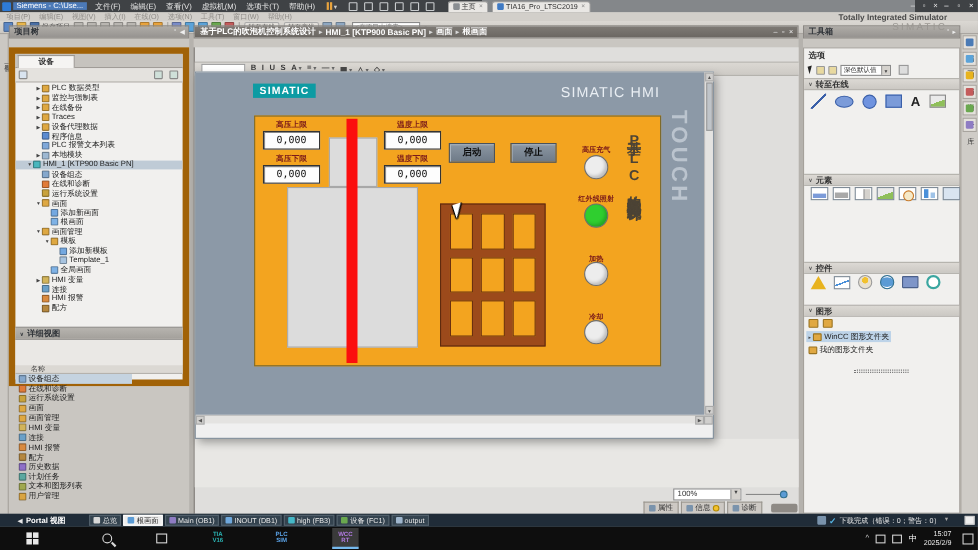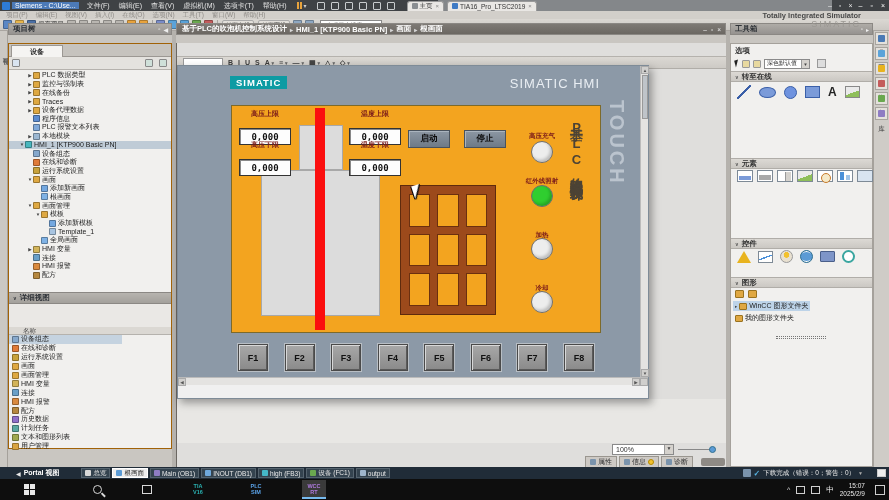--- a/index.html
+++ b/index.html
@@ -55,21 +55,21 @@
   #crumbBar .sep{color:#D8D8D8;margin:0 3px;font-size:6px;}
   #crumbBar .part{white-space:nowrap;}
   #crumbBar .wctl{margin-left:auto;margin-right:4px;display:flex;gap:4px;font-weight:normal;font-size:6.5px;color:#EEE;}
   #tbxHeader{left:730px;width:143px;padding-left:4px;}
 
   
   .left-rail{position:absolute;left:0;top:31px;width:8px;height:436px;background:#CBC8C3;border-right:1px solid #A5A19B;z-index:4;}
   .left-rail span{writing-mode:vertical-rl;text-orientation:upright;font-size:6.5px;color:#555;margin-top:22px;margin-left:1px;display:inline-block;}
 
   
-  .pt-panel{position:absolute;left:8px;top:43px;width:164px;height:406px;background:var(--panel);border:1px solid #a16207;z-index:4;}
+  .pt-panel{position:absolute;left:8px;top:43px;width:164px;height:308px;background:var(--panel);border:6px solid #a16207;z-index:4;}
   .pt-tabs{position:absolute;left:0;top:0;width:100%;height:13px;background:#C6C3BE;border-bottom:1px solid #9C9893;}
   .pt-tab{position:absolute;left:2px;top:1px;width:52px;height:12px;background:#F5F4F2;border:1px solid #9C9893;border-bottom:none;font-size:7px;font-weight:bold;color:#333;text-align:center;line-height:12px;}
   .pt-mini{position:absolute;left:0;top:13px;width:100%;height:13px;background:#E4E2DE;border-bottom:1px solid #B5B2AD;display:flex;align-items:center;}
   .pt-mini b{width:8px;height:8px;border:1px solid #888;border-radius:1px;background:#D9E4F0;margin-left:3px;}
   .pt-mini .right{margin-left:auto;display:flex;gap:3px;margin-right:4px;}
   .pt-mini .right b{background:#CFE0D9;}
   #tree{position:absolute;left:0;top:27px;width:100%;height:210px;overflow:hidden;}
   .trow{display:flex;align-items:center;height:8.7px;white-space:nowrap;}
   .trow.sel{background:var(--sel);}
   .texp{width:6px;font-size:4.5px;color:#444;text-align:center;flex:none;}
@@ -120,21 +120,21 @@
   
   .logo{position:absolute;left:52px;top:10px;background:var(--teal);color:#FFF;font-weight:bold;font-size:9.5px;letter-spacing:1px;padding:1px 6px;}
   .simatic{position:absolute;right:40px;top:10px;color:#E9EEF3;font-size:13px;letter-spacing:1px;}
   .touch{position:absolute;left:427px;top:34px;writing-mode:vertical-rl;font-size:20px;font-weight:bold;color:rgba(226,232,238,.55);letter-spacing:3px;}
   .screen{position:absolute;left:53px;top:39px;width:370px;height:228px;background:var(--orange);border:1px solid #7D6A2A;}
   .fkeys{position:absolute;left:60px;top:278px;width:356px;display:flex;justify-content:space-between;}
   .fkey{width:30px;height:27px;background:linear-gradient(#A8A8A8,#8A8A8A);border:1px solid #4A4A4A;box-shadow:inset 1px 1px 0 #D8D8D8, inset -1px -1px 0 #5A5A5A, 0 0 0 1px #B8BEC4;font-size:9px;font-weight:bold;color:#111;display:flex;align-items:center;justify-content:center;}
   
   .fgroup{position:absolute;width:52px;}
   .flabel{font-size:7px;font-weight:bold;color:#7A1A1A;text-align:center;white-space:nowrap;height:9px;line-height:9px;}
-  .fval{width:52px;height:17px;background:#FDFDFD;border:1px solid #333;box-shadow:inset 1px 1px 0 #888;font-family:"DejaVu Sans Mono",monospace;font-size:9px;font-weight:bold;color:#111;text-align:center;padding:0;margin-top:10px;}
+  .fval{width:52px;height:17px;background:#FDFDFD;border:1px solid #333;box-shadow:inset 1px 1px 0 #888;font-family:"DejaVu Sans Mono",monospace;font-size:9px;font-weight:normal;color:#111;text-align:center;padding:0;margin-top:1px;}
   .mach-n{position:absolute;left:67px;top:19px;width:44px;height:45px;background:#DCDCDC;border:1px solid #A8A8A8;}
   .mach-w{position:absolute;left:29px;top:64px;width:119px;height:146px;background:#DCDCDC;border:1px solid #A8A8A8;}
   .redbar{position:absolute;left:83px;top:2px;width:10px;height:222px;background:#FB0E0E;}
   .hmi-btn{position:absolute;width:42px;height:18px;background:linear-gradient(#8C97A3,#6E7A87);border:1px solid #49525C;box-shadow:inset 1px 1px 0 #AAB4BE;font-size:8.5px;font-weight:bold;color:#0A0A0A;display:flex;align-items:center;justify-content:center;}
   #btnStart{left:176px;top:24px;}
   #btnStop{left:232px;top:24px;}
   .blowing{position:absolute;left:172px;top:45px;width:120px;text-align:center;font-size:17px;font-weight:bold;color:#7E2B1E;letter-spacing:2px;}
   .grid9{position:absolute;left:168px;top:79px;width:96px;height:130px;background:var(--brown);border:1px solid var(--brown-dark);display:grid;grid-template-columns:repeat(3,1fr);grid-template-rows:repeat(3,1fr);gap:7px;padding:8px;}
   .grid9 i{background:var(--orange);border:1px solid #6B300F;}
   .lampcol{position:absolute;left:283px;top:0;width:54px;height:228px;}
@@ -611,30 +611,20 @@
                 <div class="lamp-c" style="top: 79px; background: rgb(47, 206, 47);"></div>
                 <div class="lamp-lbl" style="top: 125px;">加热</div>
                 <div class="lamp-c" style="top: 132px; background: rgb(237, 237, 237);"></div>
                 <div class="lamp-lbl" style="top: 178px;">冷却</div>
                 <div class="lamp-c" style="top: 185px; background: rgb(237, 237, 237);"></div>
               </div>
             <div class="vtitle">基于PLC的吹泡机控制系统设计</div>
             <div class="cursor"></div>
           </div>
 
-          <div class="fkeys" id="fkeys">
-              <div class="fkey">F1</div>
-              <div class="fkey">F2</div>
-              <div class="fkey">F3</div>
-              <div class="fkey">F4</div>
-              <div class="fkey">F5</div>
-              <div class="fkey">F6</div>
-              <div class="fkey">F7</div>
-              <div class="fkey">F8</div>
-            </div>
         </div>
         <div class="vscroll">
           <div class="ar">▲</div>
           <div class="thumb"></div>
           <div class="sp"></div>
           <div class="ar">▼</div>
         </div>
       </div>
       <div class="hscroll">
         <div class="ar">◀</div>

